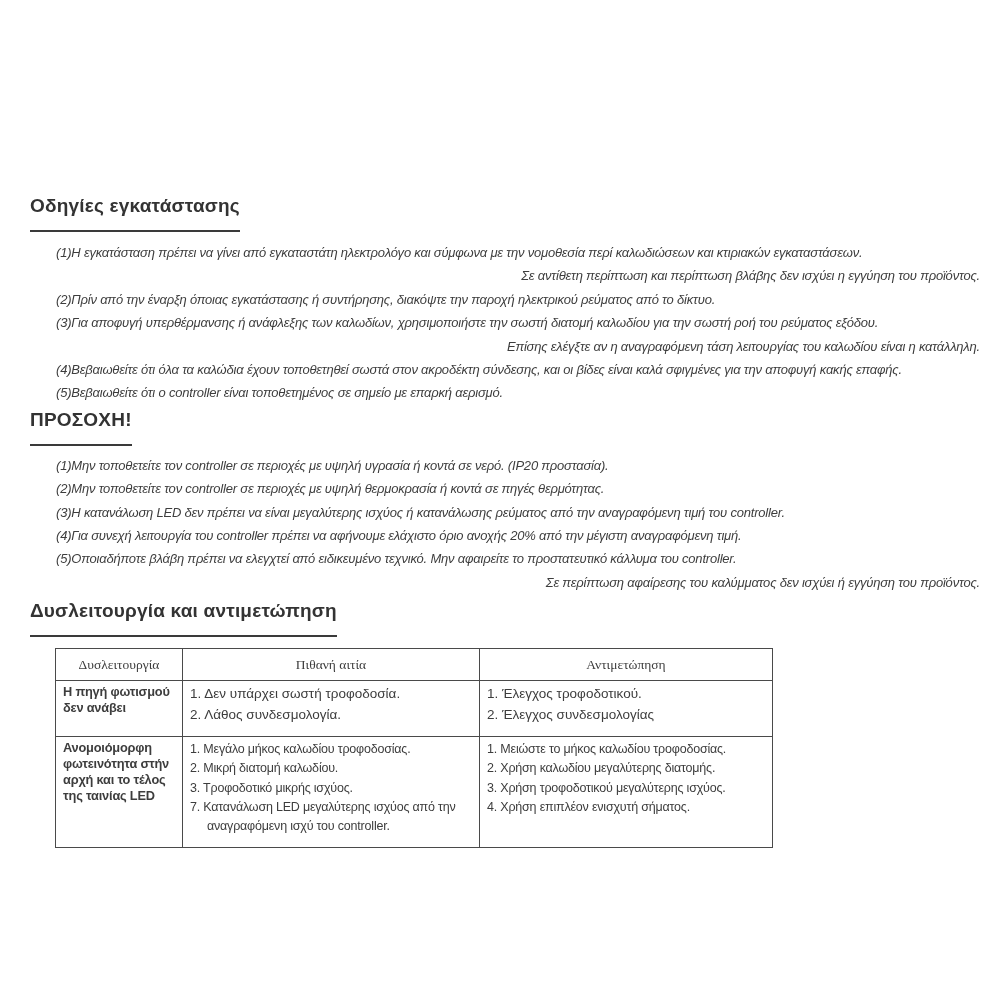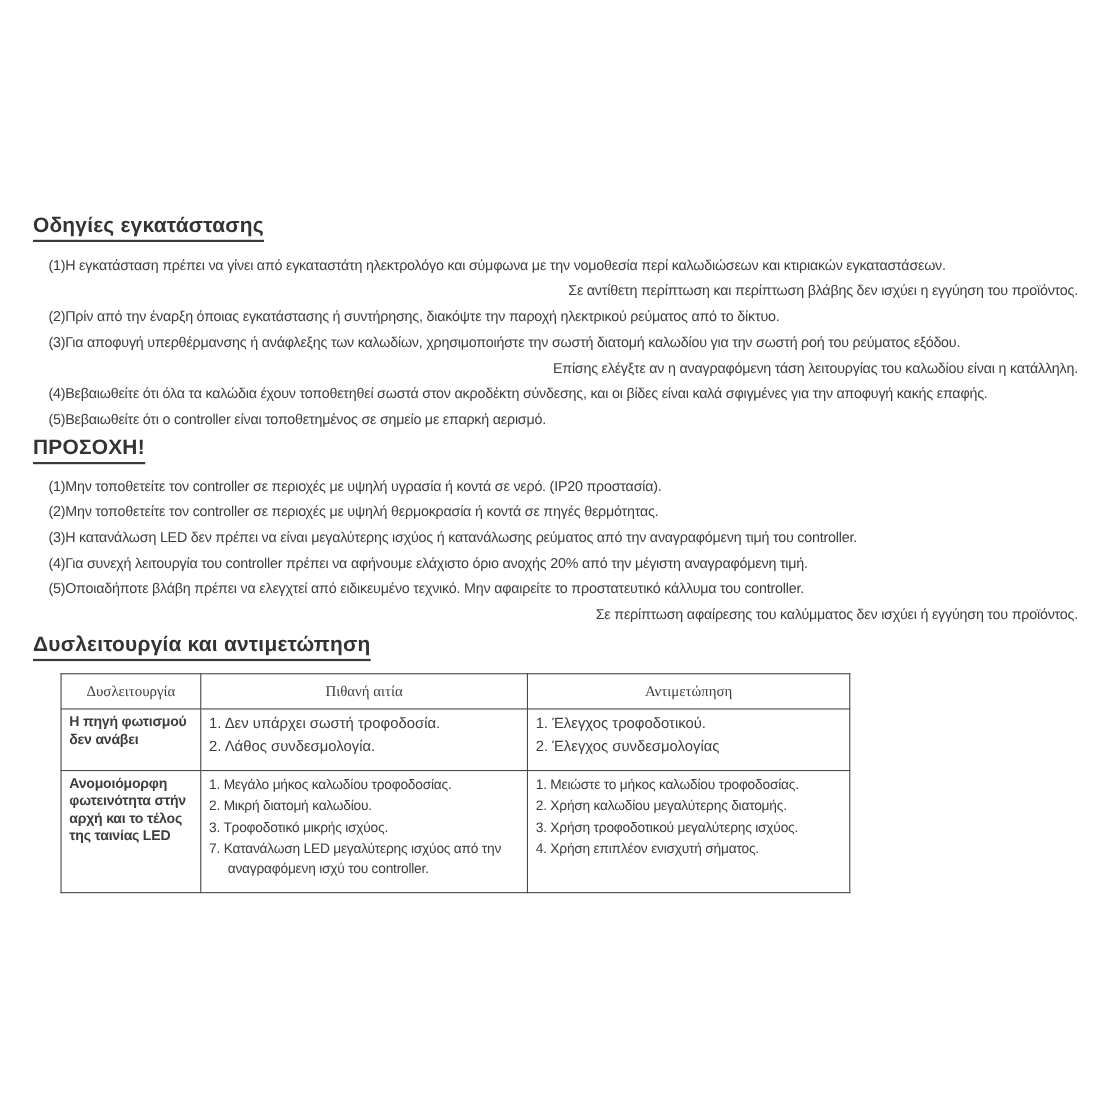--- a/index.html
+++ b/index.html
@@ -18,29 +18,30 @@
   }
   .content {
     padding: 196px 20px 0 30px;
   }
   .section-title {
     display: inline-block;
     font-size: 19px;
     font-weight: bold;
     letter-spacing: 0.2px;
     border-bottom: 2px solid #3a3a3a;
-    padding-bottom: 2px;
+    padding-bottom: 14px;
     line-height: 20px;
     color: #333333;
   }
   .t1 { margin-bottom: 9px; }
   .t2 { margin-top: 5px; margin-bottom: 8px; }
   .t3 { margin-top: 7px; margin-bottom: 11px; }
   .lines {
-    margin-left: 14px;
+    margin-left: 26px;
+    font-style: italic;
   }
   .line {
     font-size: 13px;
     letter-spacing: -0.2px;
     line-height: 23.4px;
     white-space: nowrap;
     color: #3d3d3d;
   }
   .line.cont {
     padding-left: 19px;

